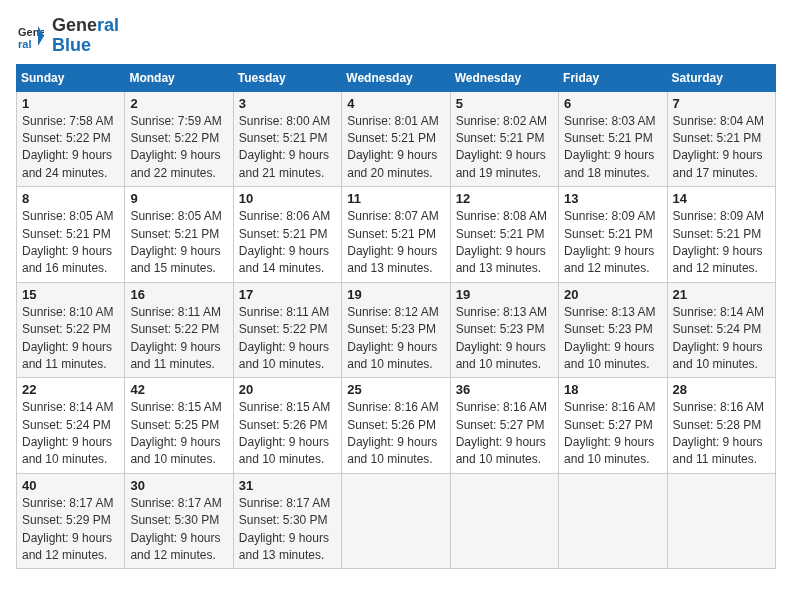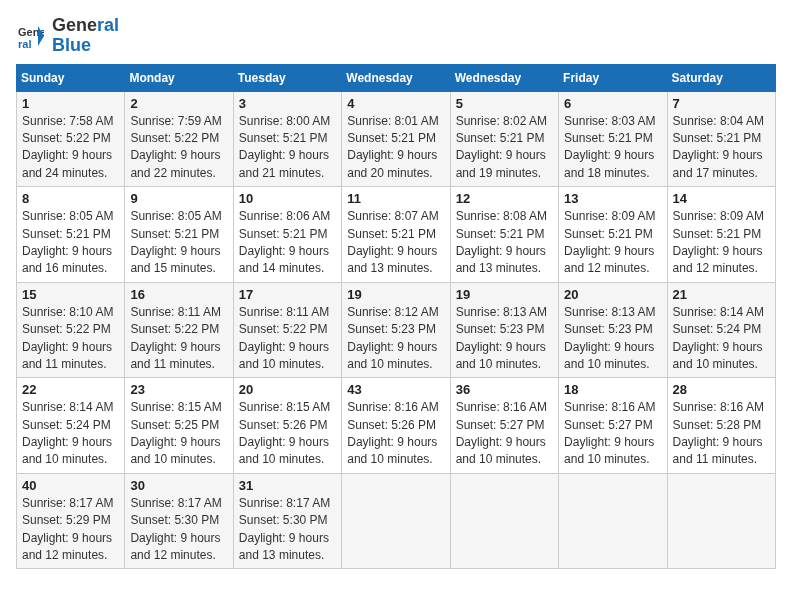--- a/index.html
+++ b/index.html
@@ -209,29 +209,29 @@
           <span class="day-number">21</span>
           <div class="day-info">Sunrise: 8:14 AM<br>Sunset: 5:24 PM<br>Daylight: 9 hours and 10 minutes.</div>
         </td>
       </tr>
       <tr>
         <td>
           <span class="day-number">22</span>
           <div class="day-info">Sunrise: 8:14 AM<br>Sunset: 5:24 PM<br>Daylight: 9 hours and 10 minutes.</div>
         </td>
         <td>
-          <span class="day-number">23</span>
+          <span class="day-number">42</span>
           <div class="day-info">Sunrise: 8:15 AM<br>Sunset: 5:25 PM<br>Daylight: 9 hours and 10 minutes.</div>
         </td>
         <td>
           <span class="day-number">20</span>
           <div class="day-info">Sunrise: 8:15 AM<br>Sunset: 5:26 PM<br>Daylight: 9 hours and 10 minutes.</div>
         </td>
         <td>
-          <span class="day-number">43</span>
+          <span class="day-number">25</span>
           <div class="day-info">Sunrise: 8:16 AM<br>Sunset: 5:26 PM<br>Daylight: 9 hours and 10 minutes.</div>
         </td>
         <td>
           <span class="day-number">36</span>
           <div class="day-info">Sunrise: 8:16 AM<br>Sunset: 5:27 PM<br>Daylight: 9 hours and 10 minutes.</div>
         </td>
         <td>
           <span class="day-number">18</span>
           <div class="day-info">Sunrise: 8:16 AM<br>Sunset: 5:27 PM<br>Daylight: 9 hours and 10 minutes.</div>
         </td>

